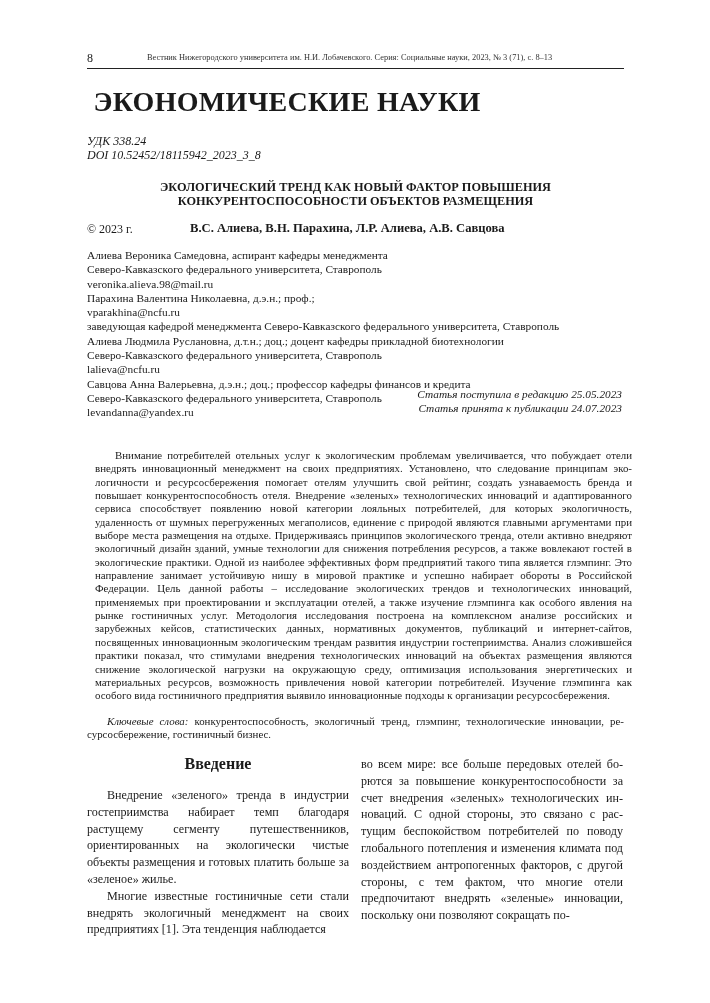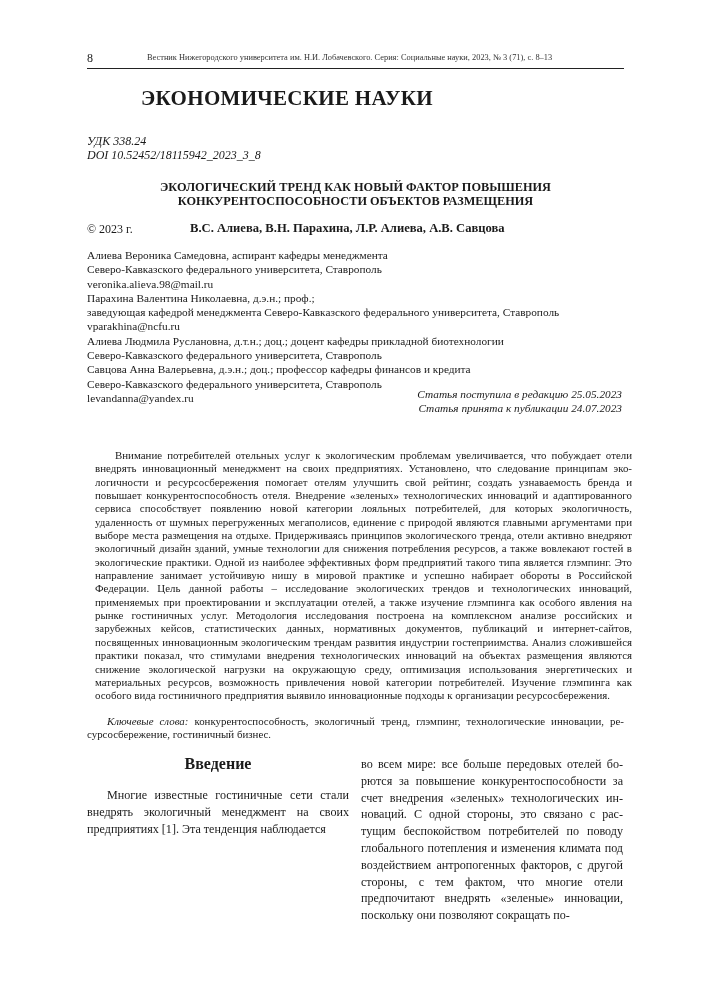--- a/index.html
+++ b/index.html
@@ -4,21 +4,21 @@
   <style>
     html, body { margin: 0; padding: 0; background: #ffffff; }
     body { width: 710px; height: 1003px; position: relative; overflow: hidden; color: #1a1a1a; }
     .serif { font-family: "Liberation Serif", "DejaVu Serif", serif; }
     .sans { font-family: Liberation Serif, serif; }
 
     .running-head { position: absolute; left: 87px; top: 50px; width: 537px; height: 18px; border-bottom: 1.2px solid #222; }
     .running-head .pageno { position: absolute; left: 0; top: 1px; font-size: 12px; }
     .running-head .journal { position: absolute; left: 60px; top: 3px; font-size: 8.4px; color: #333; white-space: nowrap; }
 
-    .section-heading { position: absolute; left: 0; width: 574px; top: 86px; text-align: center; font-size: 21px; font-weight: bold; letter-spacing: 0.3px; }
+    .section-heading { position: absolute; left: 0; width: 574px; top: 86px; text-align: center; font-size: 28px; font-weight: bold; letter-spacing: 0.3px; }
 
     .udk { position: absolute; left: 87px; top: 134px; font-size: 12px; line-height: 14px; font-style: italic; }
 
     .title { position: absolute; left: 87px; width: 537px; top: 180px; text-align: center; font-size: 12.3px; font-weight: bold; line-height: 14px; }
 
     .copyright { position: absolute; left: 87px; top: 222px; font-size: 12px; }
     .authors { position: absolute; left: 190px; top: 221px; font-size: 12.6px; font-weight: bold; }
 
     .affiliations { position: absolute; left: 87px; width: 537px; top: 248px; font-size: 11.3px; line-height: 14.3px; }
 
@@ -57,38 +57,40 @@
 </div>
 
 <div class="copyright">© 2023 г.</div>
 <div class="authors">В.С. Алиева, В.Н. Парахина, Л.Р. Алиева, А.В. Савцова</div>
 
 <div class="affiliations">
   <div>Алиева Вероника Самедовна, аспирант кафедры менеджмента</div>
   <div>Северо-Кавказского федерального университета, Ставрополь</div>
   <div>veronika.alieva.98@mail.ru</div>
   <div>Парахина Валентина Николаевна, д.э.н.; проф.;</div>
+  <div>vparakhina@ncfu.ru</div>
   <div>заведующая кафедрой менеджмента Северо-Кавказского федерального университета, Ставрополь</div>
-  <div>vparakhina@ncfu.ru</div>
   <div>Алиева Людмила Руслановна, д.т.н.; доц.; доцент кафедры прикладной биотехнологии</div>
   <div>Северо-Кавказского федерального университета, Ставрополь</div>
+  <div>lalieva@ncfu.ru</div>
   <div>Савцова Анна Валерьевна, д.э.н.; доц.; профессор кафедры финансов и кредита</div>
   <div>Северо-Кавказского федерального университета, Ставрополь</div>
   <div>levandanna@yandex.ru</div>
 </div>
 
 <div class="received">
   <div>Статья поступила в редакцию 25.05.2023</div>
   <div>Статья принята к публикации 24.07.2023</div>
 </div>
 
 <p class="abstract">Внимание потребителей отельных услуг к экологическим проблемам увеличивается, что побуждает отели внедрять инновационный менеджмент на своих предприятиях. Установлено, что следование принципам эко­логичности и ресурсосбережения помогает отелям улучшить свой рейтинг, создать узнаваемость бренда и повышает конкурентоспособность отеля. Внедрение «зеленых» технологических инноваций и адаптирован­ного сервиса способствует появлению новой категории лояльных потребителей, для которых экологичность, удаленность от шумных перегруженных мегаполисов, единение с природой являются главными аргументами при выборе места размещения на отдыхе. Придерживаясь принципов экологического тренда, отели активно внедряют экологичный дизайн зданий, умные технологии для снижения потребления ресурсов, а также во­влекают гостей в экологические практики. Одной из наиболее эффективных форм предприятий такого типа является глэмпинг. Это направление занимает устойчивую нишу в мировой практике и успешно набирает обороты в Российской Федерации. Цель данной работы – исследование экологических трендов и технологи­ческих инноваций, применяемых при проектировании и эксплуатации отелей, а также изучение глэмпинга как особого явления на рынке гостиничных услуг. Методология исследования построена на комплексном анализе российских и зарубежных кейсов, статистических данных, нормативных документов, публикаций и интернет-сайтов, посвященных инновационным экологическим трендам развития индустрии гостеприимства. Анализ сложившейся практики показал, что стимулами внедрения технологических инноваций на объектах размещения являются снижение экологической нагрузки на окружающую среду, оптимизация использования энергетических и материальных ресурсов, возможность привлечения новой категории потребителей. Изуче­ние глэмпинга как особого вида гостиничного предприятия выявило инновационные подходы к организации ресурсосбережения.</p>
 
 <p class="keywords"><span class="kw-label">Ключевые слова:</span><span> конкурентоспособность, экологичный тренд, глэмпинг, технологические инновации, ре­сурсосбережение, гостиничный бизнес.</span></p>
 
 <div class="col col-left">
   <h3>Введение</h3>
+  <p>Внедрение «зеленого» тренда в индустрии гос­теприимства набирает темп благодаря растущему сегменту путешественников, ориентированных на экологически чистые объекты размещения и гото­вых платить больше за «зеленое» жилье.</p>
   <p>Многие известные гостиничные сети стали внедрять экологичный менеджмент на своих предприятиях [1]. Эта тенденция наблюдается</p>
 </div>
 
 <div class="col col-right">
   <p>во всем мире: все больше передовых отелей бо­рются за повышение конкурентоспособности за счет внедрения «зеленых» технологических ин­новаций. С одной стороны, это связано с рас­тущим беспокойством потребителей по поводу глобального потепления и изменения климата под воздействием антропогенных факторов, с другой стороны, с тем фактом, что многие оте­ли предпочитают внедрять «зеленые» иннова­ции, поскольку они позволяют сокращать по-</p>
 </div>
 
 </body></html>

